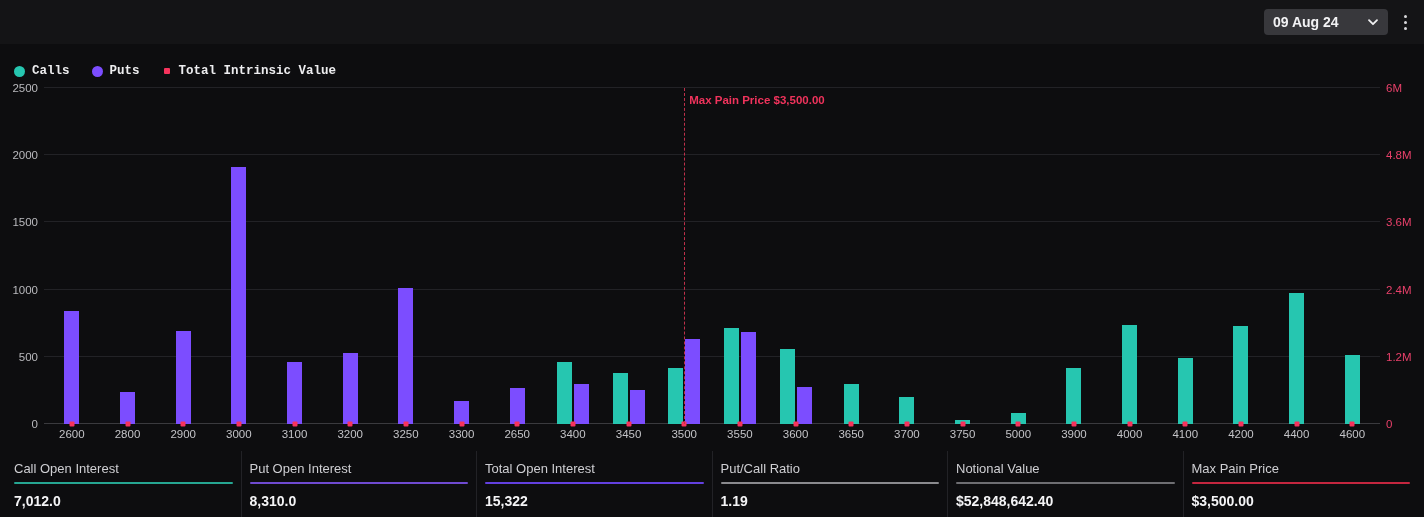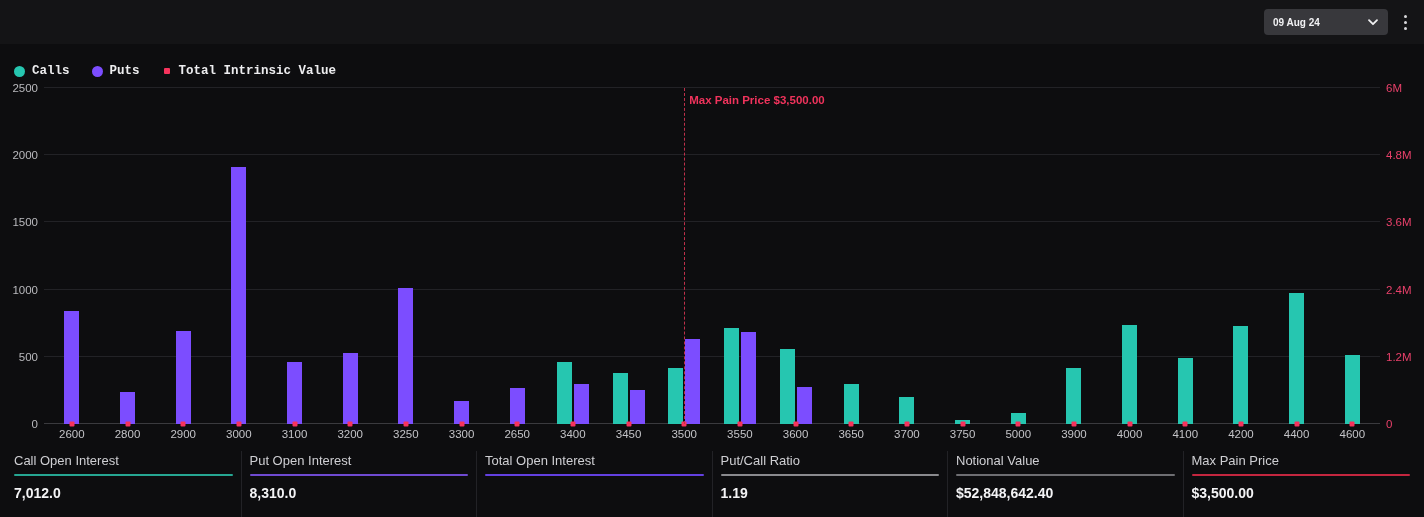--- a/index.html
+++ b/index.html
@@ -21,21 +21,21 @@
   .header-title {
     margin-left: 12px; font-size: 14.5px; color: #dcdcde; letter-spacing: .1px;
   }
   .header-right {
     margin-left: auto; display: flex; align-items: center; gap: 6px; padding-right: 8px;
   }
   .date-select {
     display: flex; align-items: center; justify-content: space-between;
     background: #38383c; border-radius: 4px;
     width: 124px; height: 26px; padding: 8px 9px;
-    font-size: 10px; font-weight: bold; color: #f2f2f4; cursor: pointer;
+    font-size: 14px; font-weight: bold; color: #f2f2f4; cursor: pointer;
   }
   .chev { width: 12px; height: 12px; display: block; }
   .kebab {
     width: 22px; height: 28px; display: flex; flex-direction: column;
     align-items: center; justify-content: center; gap: 3px; cursor: pointer;
   }
   .kebab i { width: 3px; height: 3px; border-radius: 50%; background: #d8d8da; display: block; }
 
   
   .legend {
@@ -102,21 +102,21 @@
     flex: 1 1 0; text-align: center; font-size: 11.5px; color: #c3c3c7;
   }
 
   
   .stats {
     position: absolute; left: 0; bottom: 0; width: 1424px; height: 66px;
     display: flex; padding: 0 6px;
   }
   .stat { flex: 1 1 0; padding: 0 8px; position: relative; }
   .stat + .stat { border-left: 1px solid #222226; }
-  .stat-label { font-size: 13px; color: #cfcfd3; margin-top: 2px; }
+  .stat-label { font-size: 13px; color: #cfcfd3; margin-top: 10px; }
   .stat-rule { height: 2px; margin-top: 6px; border-radius: 1px; }
   .stat-value { font-size: 14px; font-weight: bold; color: #f4f4f6; margin-top: 9px; }
 </style>
 </head>
 <body>
 
 <div class="app">
 
   <div class="header">
     <div class="header-right">
@@ -316,20 +316,21 @@
         <div class="stat-value">7,012.0</div>
       </div>
       <div class="stat">
         <div class="stat-label">Put Open Interest</div>
         <div class="stat-rule" style="background: rgb(111, 74, 209);"></div>
         <div class="stat-value">8,310.0</div>
       </div>
       <div class="stat">
         <div class="stat-label">Total Open Interest</div>
         <div class="stat-rule" style="background: rgb(99, 64, 224);"></div>
+        <div class="stat-value">15,322</div>
       </div>
       <div class="stat">
         <div class="stat-label">Put/Call Ratio</div>
         <div class="stat-rule" style="background: rgb(138, 138, 142);"></div>
         <div class="stat-value">1.19</div>
       </div>
       <div class="stat">
         <div class="stat-label">Notional Value</div>
         <div class="stat-rule" style="background: rgb(110, 110, 114);"></div>
         <div class="stat-value">$52,848,642.40</div>

